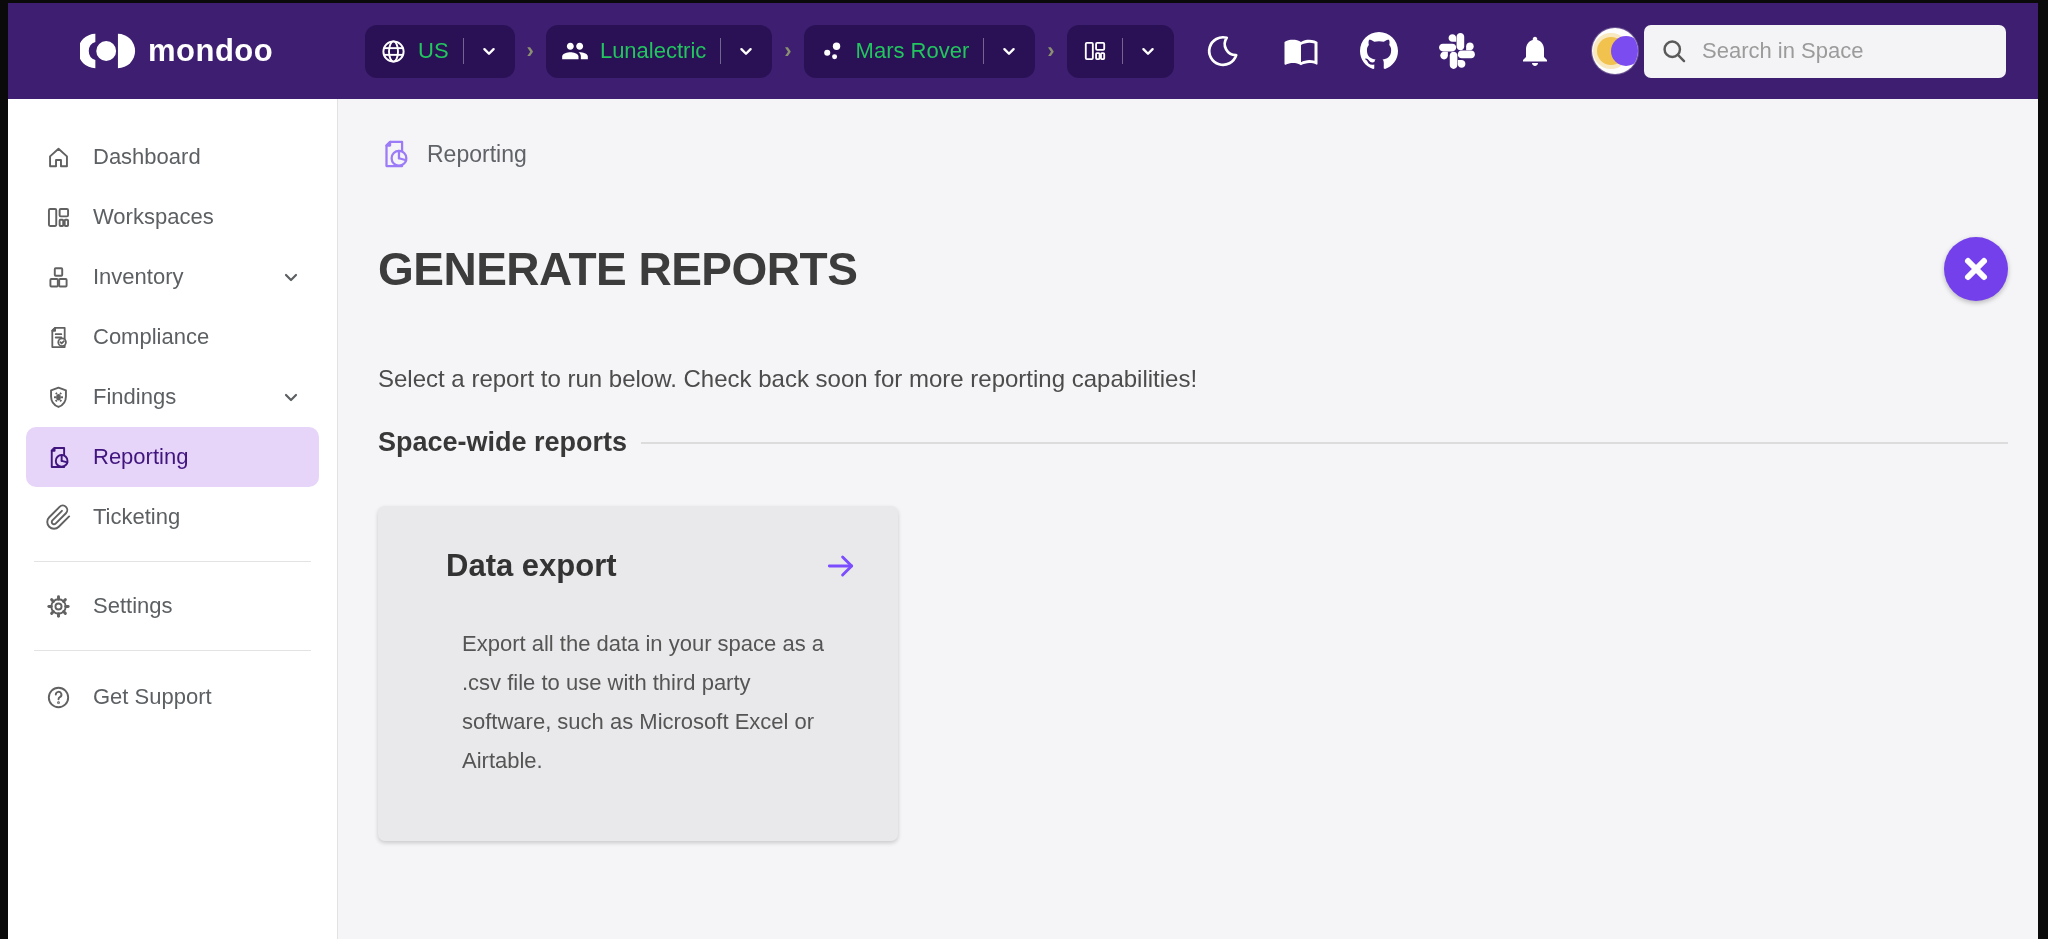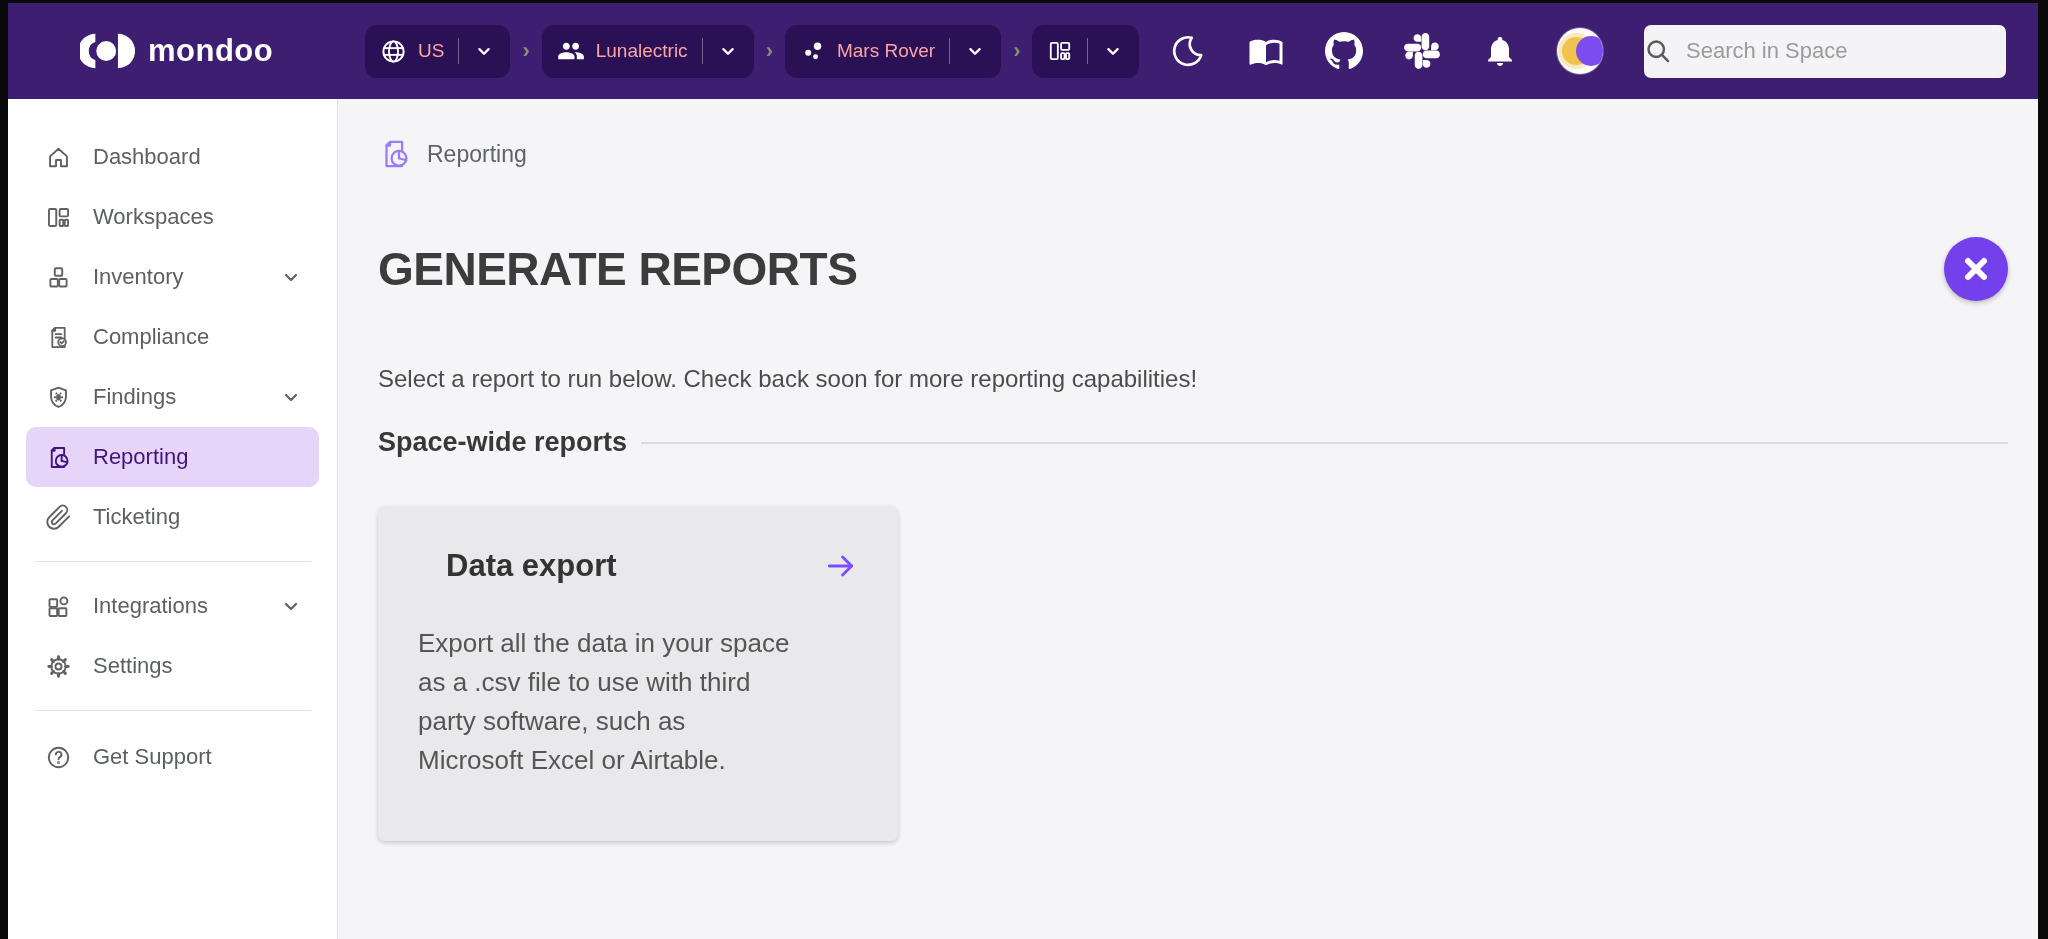--- a/index.html
+++ b/index.html
@@ -8,32 +8,32 @@
   .app { position:absolute; left:8px; top:3px; width:2030px; height:936px;
          display:flex; flex-direction:column; background:#f5f4f6; }
 
   
   .header { height:96px; flex:none; background:#3d1e70; display:flex; align-items:center; }
   .logo-wrap { width:330px; flex:none; display:flex; align-items:center; padding-left:72px; gap:12px; }
   .logo-text { color:#fff; font-size:31px; font-weight:bold; letter-spacing:.5px; }
   .crumbs { display:flex; align-items:center; gap:10px; margin-left:27px; }
   .chip { background:#2a1155; border-radius:12px; height:53px; display:flex; align-items:center;
           padding:0 15px; gap:11px; cursor:pointer; }
-  .chip .lbl { color:#fca5a5; font-size:19px; }
+  .chip .lbl { color:#22c55e; font-size:22px; }
   .chip .vdiv { width:1px; height:26px; background:rgba(255,255,255,.35); margin:0 3px; }
   .crumb-sep { color:#8a9070; font-size:22px; font-weight:bold; padding:0 2px; }
   .hdr-icons { display:flex; align-items:center; gap:36px; margin-left:28px; }
   .icon-btn { width:42px; height:42px; display:flex; align-items:center; justify-content:center; cursor:pointer; }
   .avatar { width:46px; height:46px; border-radius:50%; background:#fdfdfd; position:relative; overflow:hidden;
             flex:none; cursor:pointer; box-shadow:0 0 0 1px rgba(255,255,255,.25); }
   .avatar .sun { position:absolute; left:5px; top:9px; width:28px; height:28px; border-radius:50%;
                  background:#f2c24e; box-shadow:0 0 0 4px rgba(242,194,78,.35); }
   .avatar .moon2 { position:absolute; left:19px; top:8px; width:30px; height:30px; border-radius:50%; background:#7b4cf0; }
   .search { margin-left:auto; margin-right:32px; width:362px; height:53px; background:#f4f3f5; border-radius:7px;
-            display:flex; align-items:center; padding:0 0; gap:12px; }
+            display:flex; align-items:center; padding:0 16px; gap:12px; }
   .search input { border:none; outline:none; background:transparent; font-size:22px; color:#333;
                   width:100%; font-family:"Liberation Sans", sans-serif; }
   .search input::placeholder { color:#9b9b9b; }
 
   
   .body-row { flex:1; display:flex; min-height:0; }
   .sidebar { width:330px; flex:none; background:#ffffff; border-right:1px solid #e2e2e2; padding-top:28px; }
   .nav-item { height:60px; margin:0 18px; border-radius:10px; display:flex; align-items:center;
               padding:0 16px 0 19px; gap:21px; cursor:pointer; color:#5c6063; }
   .nav-item .nlabel { font-size:22px; color:#5c6063; }
@@ -53,21 +53,21 @@
                display:flex; align-items:center; justify-content:center; flex:none;
                box-shadow:0 2px 5px rgba(0,0,0,.25); }
   .intro { margin-top:64px; font-size:24px; color:#4c4c4c; }
   .section-row { margin-top:34px; display:flex; align-items:center; gap:14px; }
   .section-title { font-size:27px; font-weight:bold; color:#383838; white-space:nowrap; }
   .section-line { flex:1; height:2px; background:#dcdcdc; }
   .card { margin-top:48px; width:520px; min-height:335px; background:#e9e9eb; border-radius:7px;
           padding:42px 40px 40px 40px; box-shadow:0 2px 4px rgba(0,0,0,.18); cursor:pointer; }
   .card-head { display:flex; align-items:center; justify-content:space-between;margin-left:28px; }
   .card-title { font-size:31px; font-weight:bold; color:#333; }
-  .card-desc { margin-top:40px; font-size:26px; line-height:39px; color:#555; max-width:380px; }
+  .card-desc { margin-top:40px; font-size:22px; line-height:39px; color:#555; max-width:380px;margin-left:44px; }
 </style>
 </head>
 <body>
 
 <div class="app">
 
   <div class="header">
     <div class="logo-wrap">
       <span style="display:flex;">
         <svg width="56" height="46" viewBox="0 0 62 48">
@@ -307,36 +307,20 @@
         <span style="display:flex;">
           <svg width="27" height="27" viewBox="0 0 24 24" fill="none" stroke="#616161" stroke-width="1.7" stroke-linecap="round" stroke-linejoin="round">
             <path d="M21.44 11.05l-9.19 9.19a6 6 0 0 1-8.49-8.49l9.19-9.19a4 4 0 0 1 5.66 5.66l-9.2 9.19a2 2 0 0 1-2.83-2.83l8.49-8.48"></path>
           </svg>
         </span>
         <span class="nlabel">Ticketing</span>
       </div>
 
       <div class="side-div"></div>
 
-      <div class="nav-item">
-        <span style="display:flex;">
-          <svg width="27" height="27" viewBox="0 0 24 24" fill="none" stroke="#616161" stroke-width="1.7">
-            <rect x="4" y="5.5" width="6.8" height="6.8" rx="0.8"></rect>
-            <rect x="4" y="13.6" width="6.8" height="6.8" rx="0.8"></rect>
-            <rect x="12.2" y="13.6" width="6.8" height="6.8" rx="0.8"></rect>
-            <circle cx="16.8" cy="7" r="3.1"></circle>
-          </svg>
-        </span>
-        <span class="nlabel">Integrations</span>
-        <span class="chev">
-          <svg width="24" height="24" viewBox="0 0 24 24" fill="none" stroke="#5c6063" stroke-width="2.2" stroke-linecap="round" stroke-linejoin="round">
-              <path d="M7 10l5 5 5-5"></path>
-            </svg>
-        </span>
-      </div>
 
       <div class="nav-item">
         <span style="display:flex;">
           <svg width="27" height="27" viewBox="0 0 24 24" fill="none" stroke="#616161">
             <circle cx="12" cy="12" r="6.4" stroke-width="1.7"></circle>
             <circle cx="12" cy="12" r="2.7" stroke-width="1.7"></circle>
             <g stroke-width="2.6" stroke-linecap="round">
               <line x1="12" y1="5.6" x2="12" y2="3.4"></line>
                 <line x1="12" y1="18.4" x2="12" y2="20.6"></line>
               <line x1="5.6" y1="12" x2="3.4" y2="12"></line>

